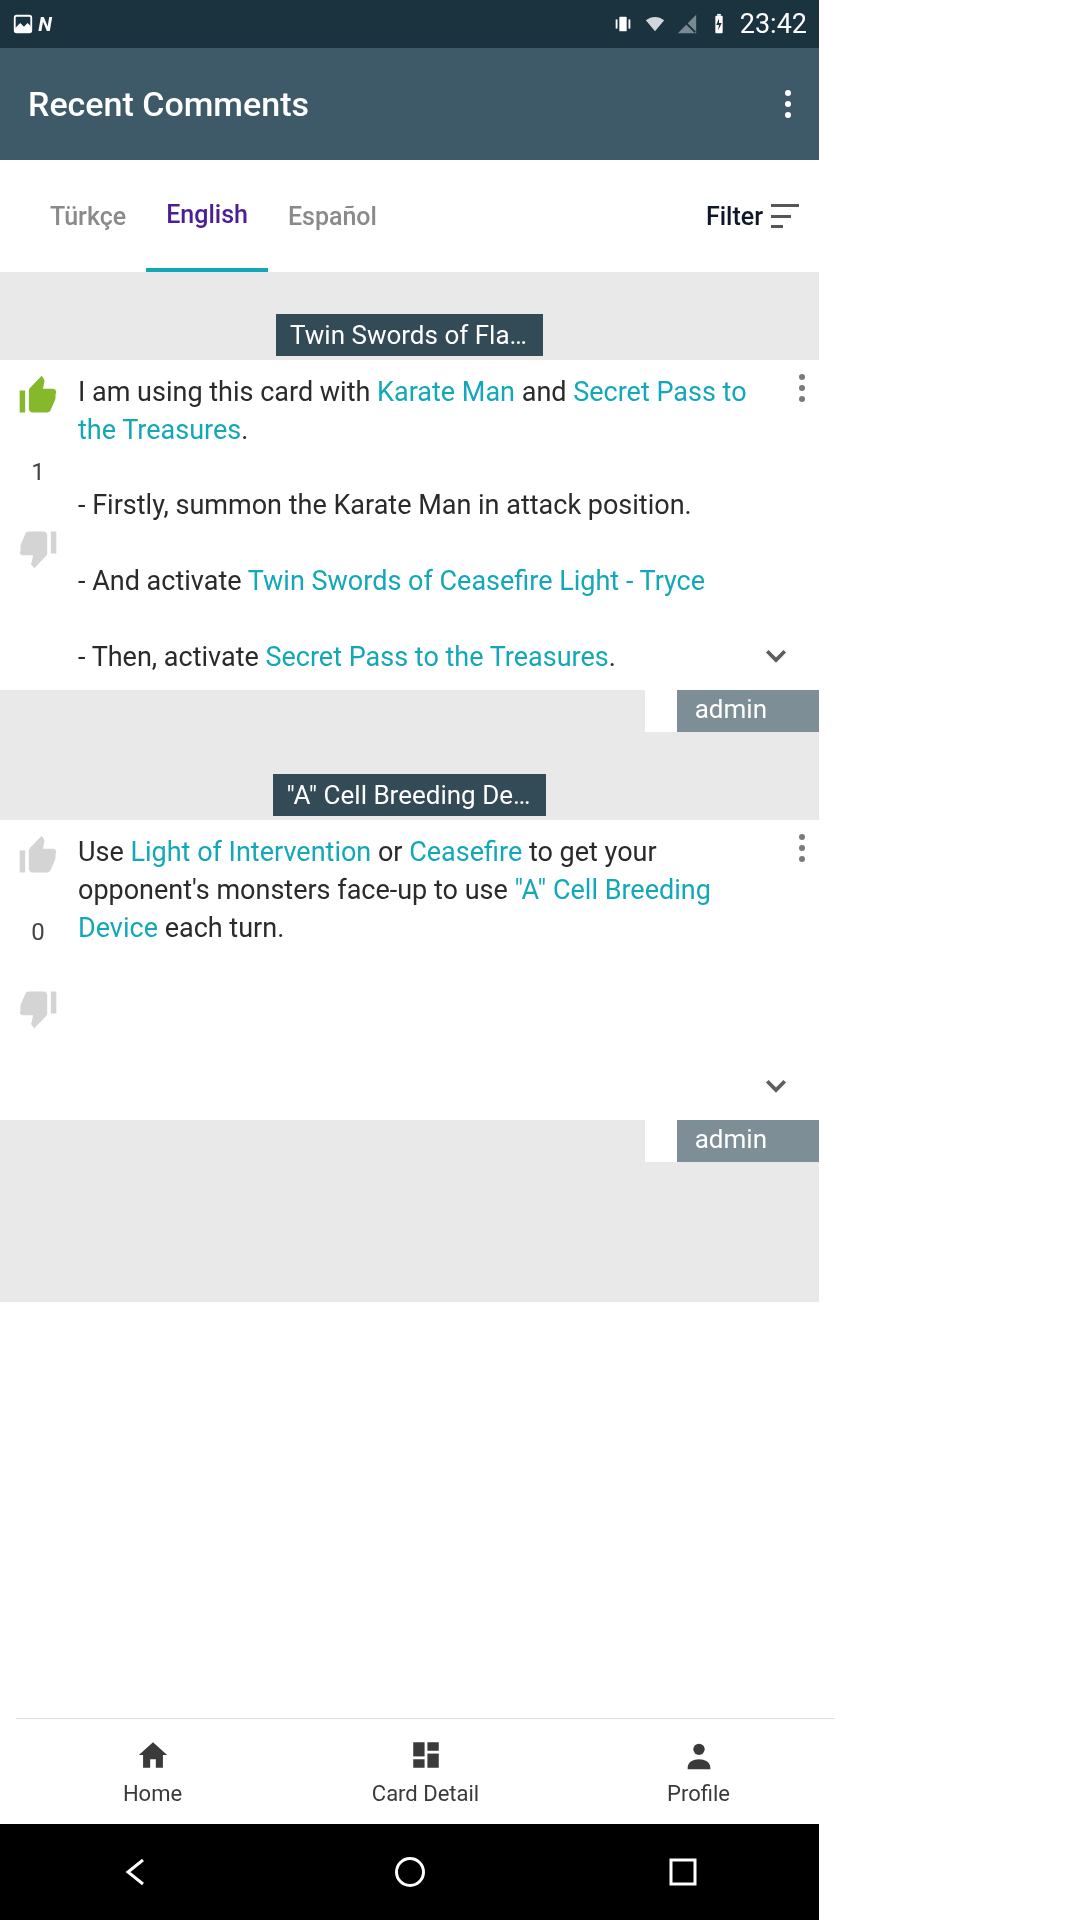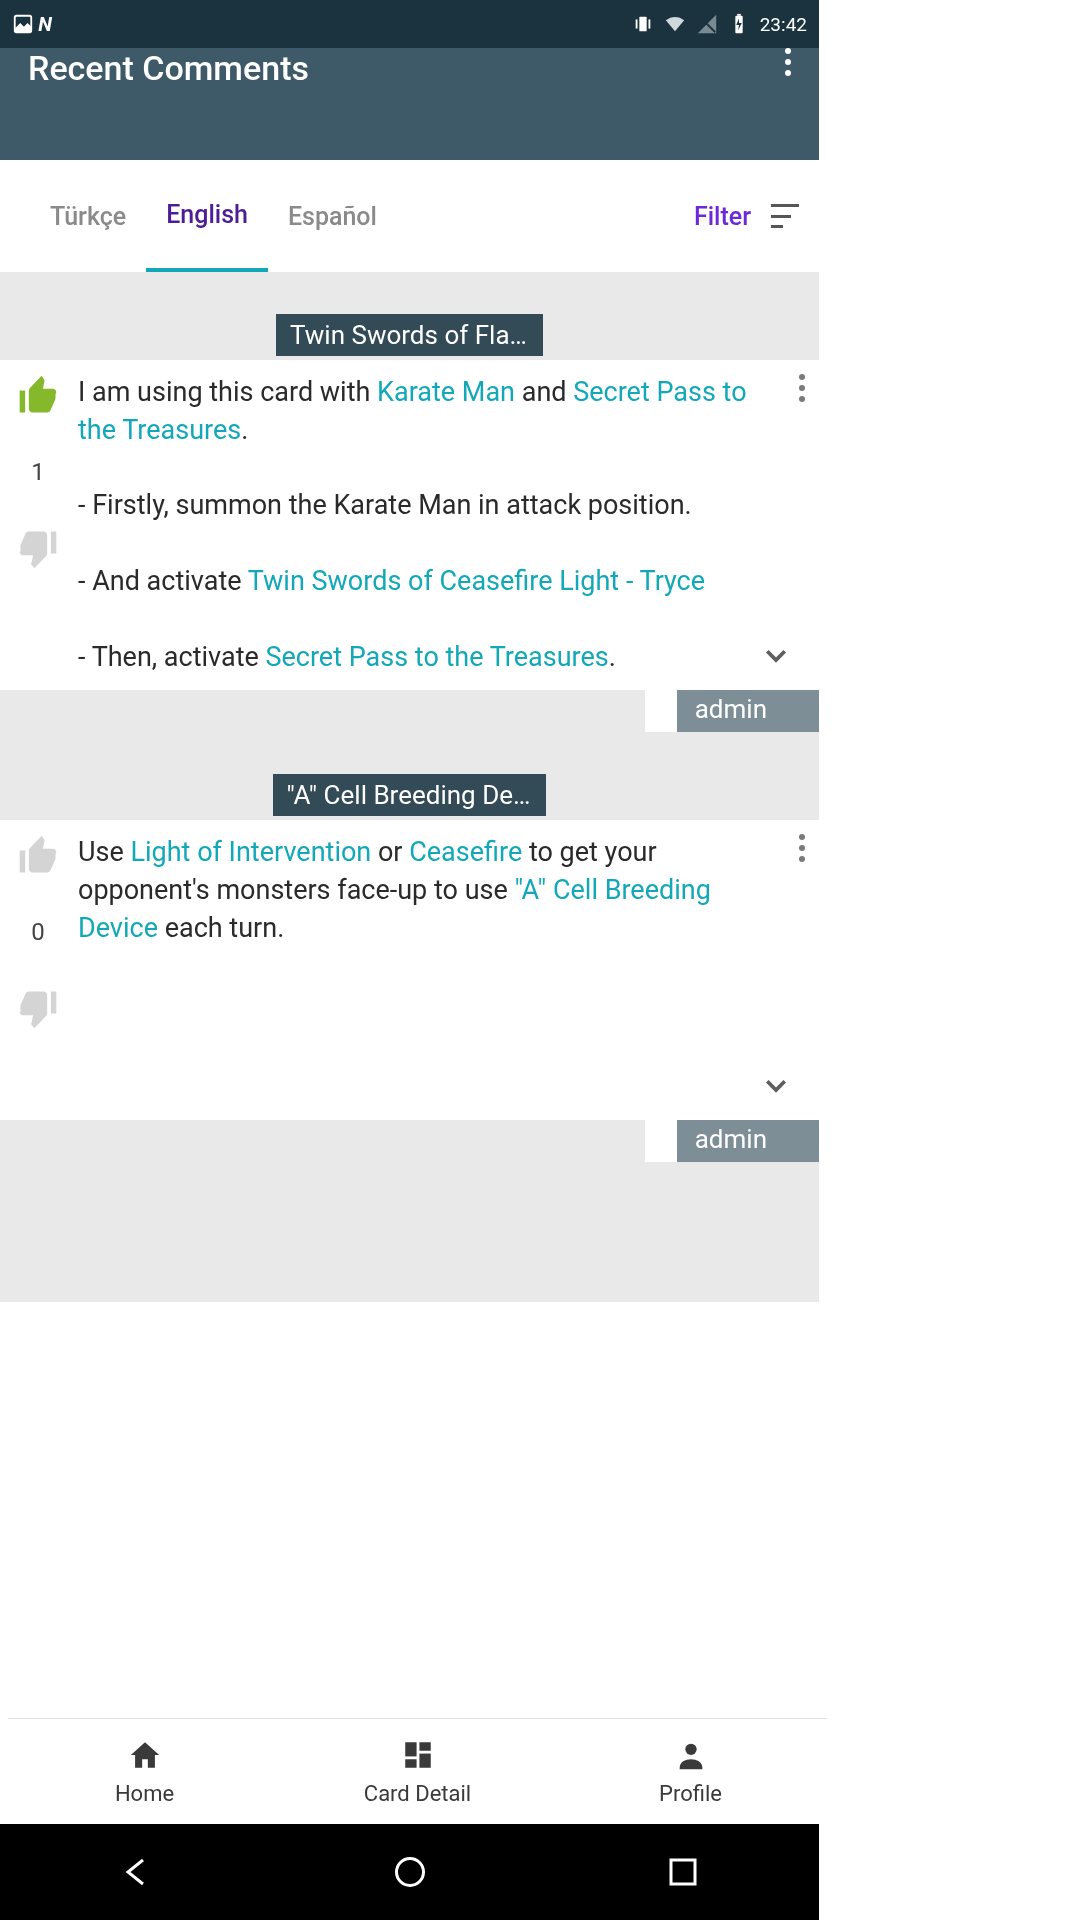--- a/index.html
+++ b/index.html
@@ -15,39 +15,39 @@
     padding: 0 12px;
     color: #fff;
     font-size: 20px;
   }
   .statusbar .right { margin-left: auto; display: flex; align-items: center; gap: 10px; }
   .stat-ic { width: 22px; height: 22px; display:inline-flex; align-items:center; justify-content:center;}
   .appbar {
     background: #3e5967;
     height: 112px;
     display: flex;
-    align-items: flex-start;
+    align-items: center;
     padding: 0 28px;
   }
   .appbar-title { color: #fff; font-size: 34px; font-weight: 500; }
   .appbar-more { margin-left: auto; color: #fff; }
 
   .tabsrow {
     height: 112px;
     background: #fff;
     display: flex;
     align-items: center;
     padding-left: 30px;
     font-size: 25px;
     font-weight: 500;
     color: #8a8a8a;
   }
   .lang-tab { padding: 0 20px; height: 100%; display:flex; align-items:center;}
   .lang-tab.active { color: #4c1d95; border-bottom: 4px solid #12a8b8; }
-  .filter-wrap { margin-left:auto; display:flex; align-items:center; gap:20px; padding-right:20px; color:#6d28d9;}
+  .filter-wrap { margin-left:auto; display:flex; align-items:center; gap:8px; padding-right:20px; color:#0f172a;}
   .filter-icon { width:28px; height:24px; display:flex; flex-direction:column; justify-content:space-between;}
   .filter-icon span{display:block;height:3px;background:#565656;}
   .filter-icon span:nth-child(1){width:28px;}
   .filter-icon span:nth-child(2){width:20px;}
   .filter-icon span:nth-child(3){width:12px;}
 
   .card-title-chip {
     display:inline-block;
     background:#334a57;
     color:#fff;
@@ -103,21 +103,21 @@
   .admin-tag {
     background:#7e8e97;
     color:#fff;
     font-size:26px;
     padding:4px 52px 4px 18px;
   }
 
   .bottom-nav {
     position: fixed;
     bottom: 96px;
-    left:8px;
+    left:16px;
     width:819px;
     height:106px;
     background:#fff;
     border-top:1px solid #e0e0e0;
     display:flex;
   }
   .bn-item{flex:1;display:flex;flex-direction:column;align-items:center;justify-content:center;gap:4px;color:#3a3a3a;font-size:22px;}
   .bn-item svg{width:34px;height:34px;}
 
   .sysnav{
@@ -167,21 +167,21 @@
           <line x1="3" y1="3" x2="21" y2="21" stroke="#1b323f" stroke-width="2"></line>
         </svg>
     </span>
     <span class="stat-ic">
       <svg viewBox="0 0 24 24" fill="#fff">
           <rect x="8" y="3" width="8" height="19" rx="1"></rect>
           <rect x="10" y="1" width="4" height="2"></rect>
           <polygon points="12,6 9,13 12,13 11,19 15,11 12,11" fill="#1b323f"></polygon>
         </svg>
     </span>
-    <span style="font-size:19px;">23:42</span>
+    <span style="font-size:27px;">23:42</span>
   </div>
 </div>
 
 <div class="appbar">
   <span class="appbar-title">Recent Comments</span>
   <span class="appbar-more dots-v">
     <span></span>
       <span></span>
       <span></span>
   </span>

